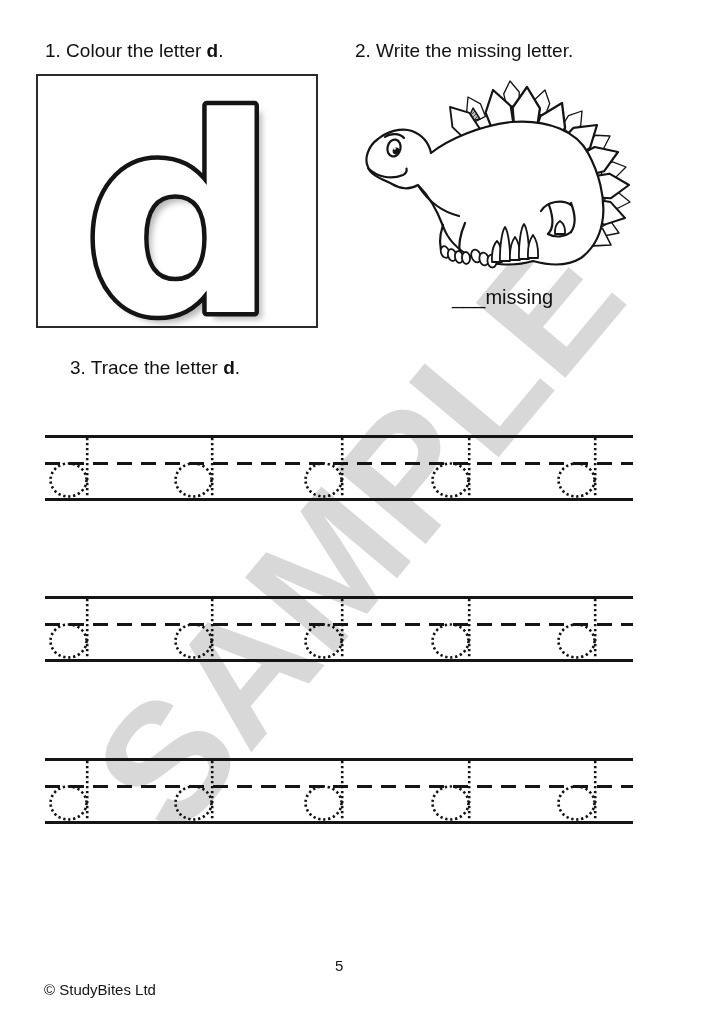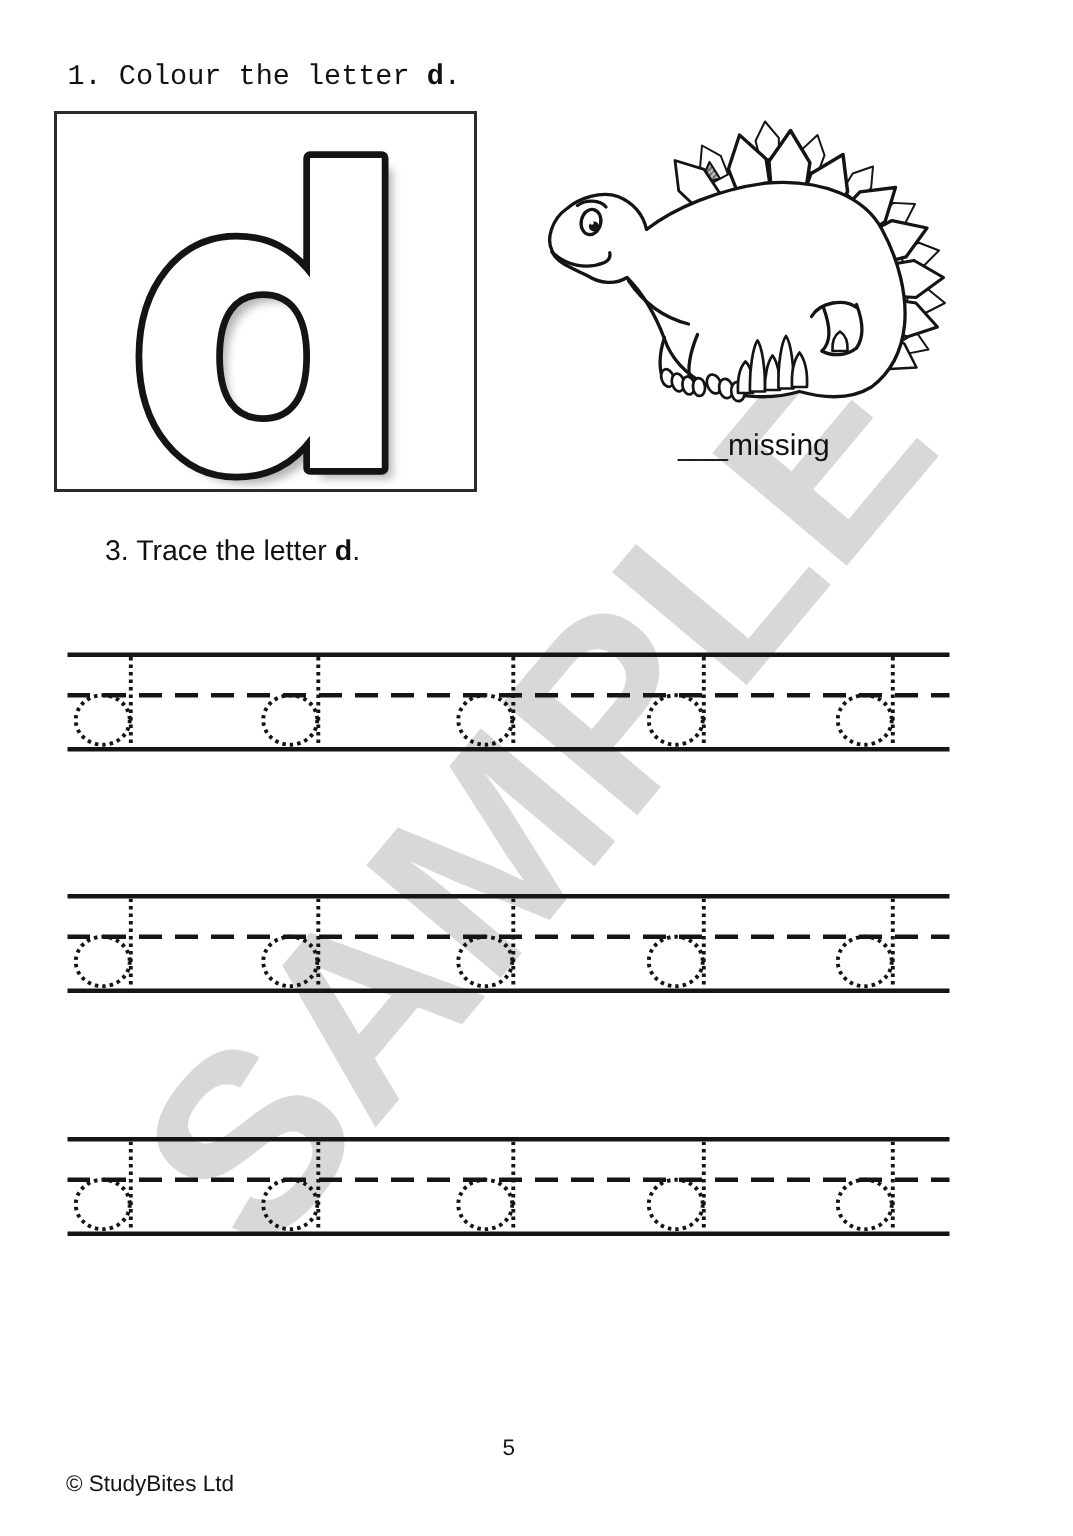--- a/index.html
+++ b/index.html
@@ -11,21 +11,21 @@
   #watermark{
     position:absolute; left:358px; top:533px; z-index:1;
     transform:translate(-50%,-50%) rotate(-50deg);
     font-size:170px; font-weight:bold; color:#d8d8d8;
     white-space:nowrap; letter-spacing:0px; user-select:none;
   }
   
   .content{position:absolute; z-index:2;}
   .heading{position:absolute; font-size:19px; color:#111;}
   .heading b{font-weight:bold;}
-  #h1{left:45px; top:40px;font-family:Liberation Mono, monospace;}
+  #h1{left:45px; top:40px;}
   #h2{left:355px; top:40px;}
   #h3{left:45px; top:357px;margin-left:25px;}
   
   #letter-box{
     position:absolute; left:36px; top:74px; width:278px; height:250px;
     border:2px solid #2b2b2b; z-index:2;
   }
   #letter-box svg{display:block; width:100%; height:100%;}
   .bubble-main{
     font-family:"DejaVu Sans", sans-serif; font-weight:bold; font-size:272px;
@@ -55,20 +55,21 @@
 </style>
 </head>
 <body>
 
 <div id="page">
 
   <div id="watermark">SAMPLE</div>
 
   <div id="h1" class="heading content"><span>1. Colour the letter </span><b>d</b><span>.</span></div>
 
+  <div id="h2" class="heading content">2. Write the missing letter.</div>
 
   <div id="letter-box">
     <svg viewBox="0 0 278 250">
       <defs>
         <filter id="softblur" x="-20%" y="-20%" width="140%" height="140%">
           <feGaussianBlur stdDeviation="3"></feGaussianBlur>
         </filter>
       </defs>
       <text class="bubble-shadow" x="149" y="243" filter="url(#softblur)">d</text>
       <text class="bubble-main" x="142" y="236">d</text>

